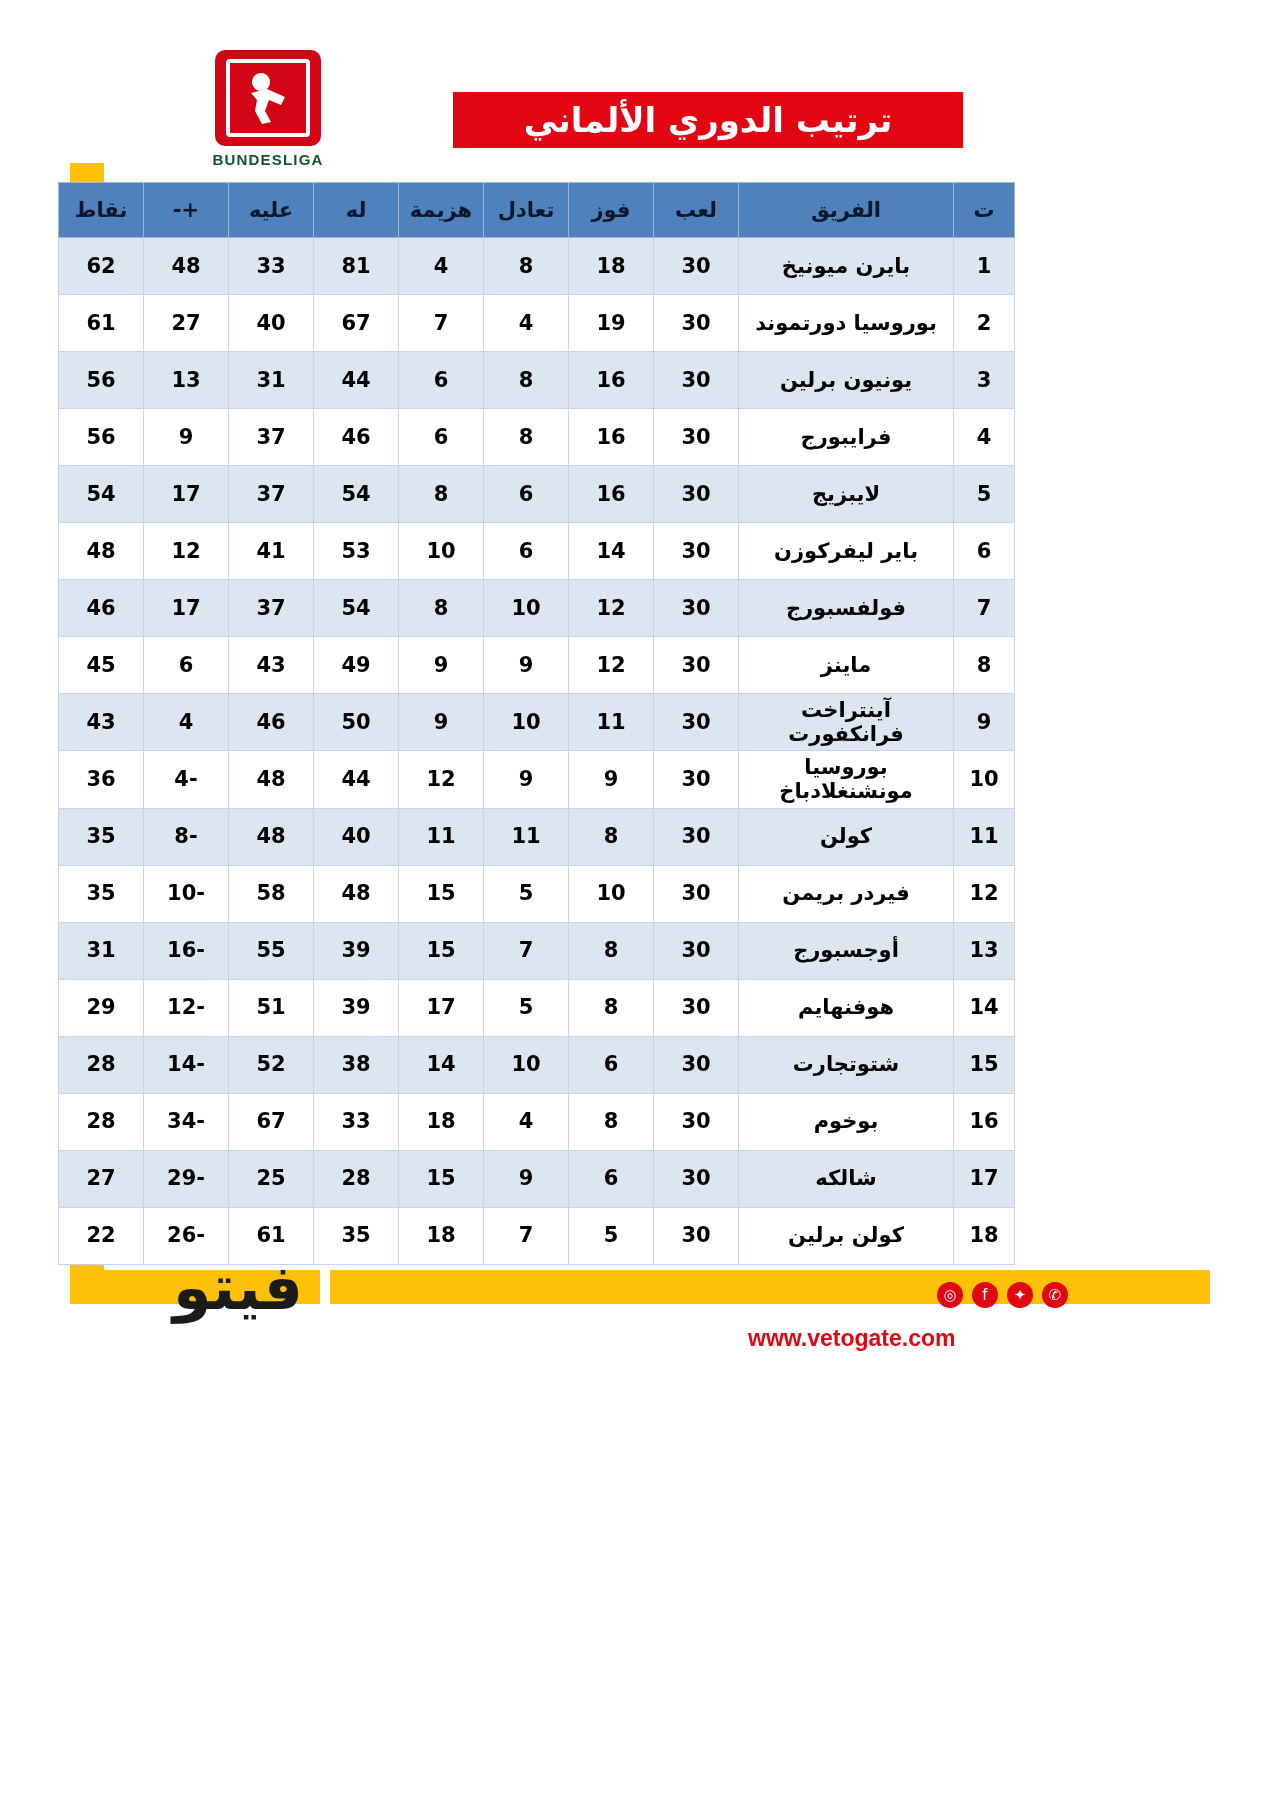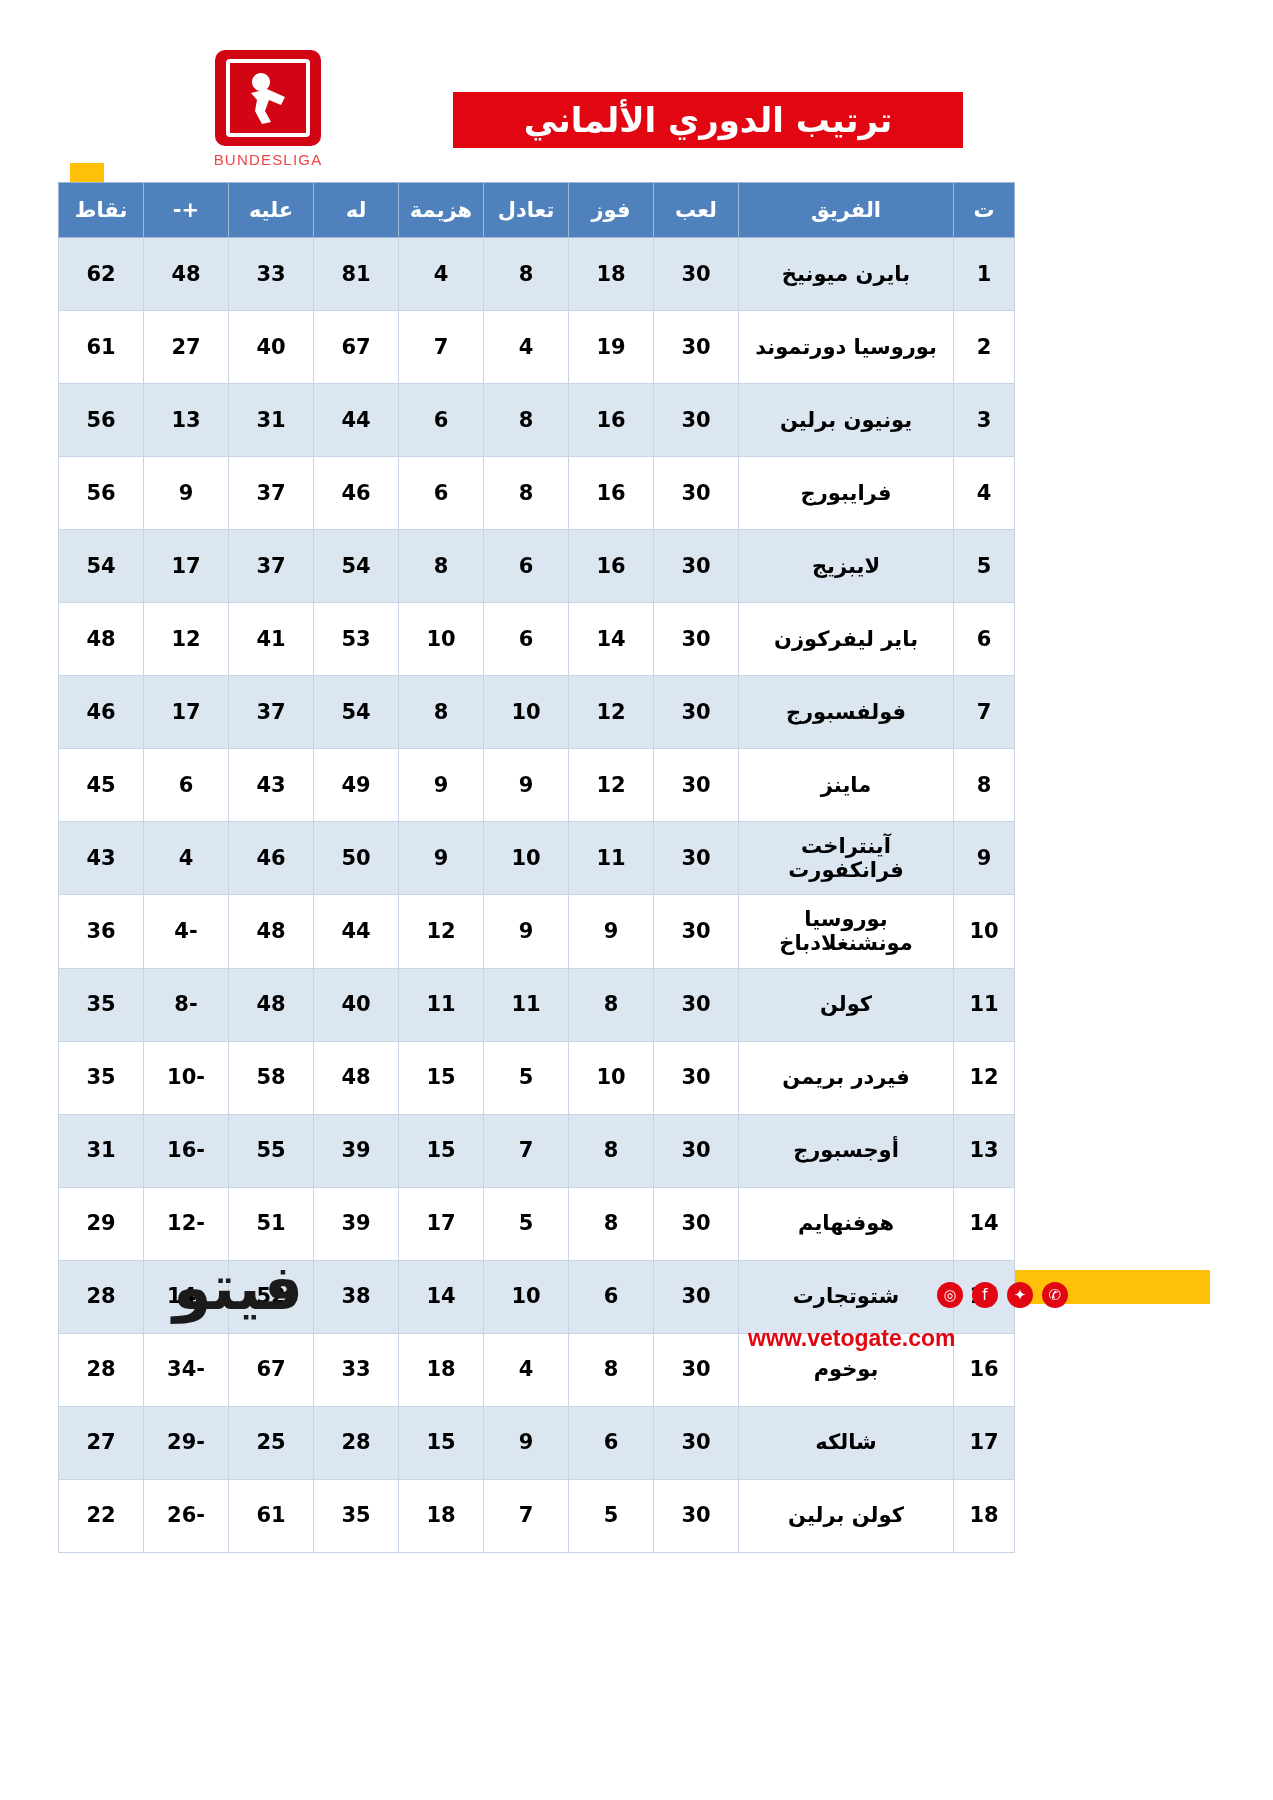--- a/index.html
+++ b/index.html
@@ -75,23 +75,23 @@
   }
   .bl-shield svg {
     position: absolute;
     left: 50%;
     top: 50%;
     transform: translate(-50%, -50%);
   }
   .bl-word {
     margin-top: 5px;
     font-size: 15px;
-    font-weight: normal;
+    font-weight: bold;
     letter-spacing: 1.2px;
-    color: #ef4444;
+    color: #14532d;
     font-family: "Liberation Sans", sans-serif;
   }
   .title-banner {
     position: absolute;
     right: 310px;
     top: 52px;
     width: 510px;
     height: 56px;
     background: #E20613;
     display: flex;
@@ -114,42 +114,42 @@
     width: 850px;
   }
   table.standings {
     width: 850px;
     border-collapse: collapse;
     table-layout: fixed;
     font-family: "DejaVu Sans", sans-serif;
   }
   table.standings thead th {
     background: #4F81BD;
-    color: #ffffff;
+    color: #0f172a;
     font-size: 21px;
     font-weight: bold;
     height: 52px;
     border: 1px solid #9DB9D6;
     text-align: center;
     vertical-align: middle;
     white-space: nowrap;
   }
   table.standings tbody td {
     height: 48px;
     font-size: 21px;
     font-weight: bold;
     color: #000000;
     text-align: center;
     vertical-align: middle;
     border: 1px solid #C6D4E6;
     line-height: 1.15;
   }
   table.standings tbody tr.odd td { background: #DCE6F1; }
   table.standings tbody tr.even td { background: #FFFFFF; }
-  td.team { font-size: 20px; padding: 12px 6px; }
+  td.team { font-size: 20px; padding: 4px 6px; }
   th.col-rank, td.col-rank { width: 58px; }
   th.col-team, td.col-team { width: 212px; }
   th.col-num, td.col-num { width: 82px; }
 
   
   .watermark {
     position: absolute;
     left: 300px;
     top: 355px;
     width: 420px;

